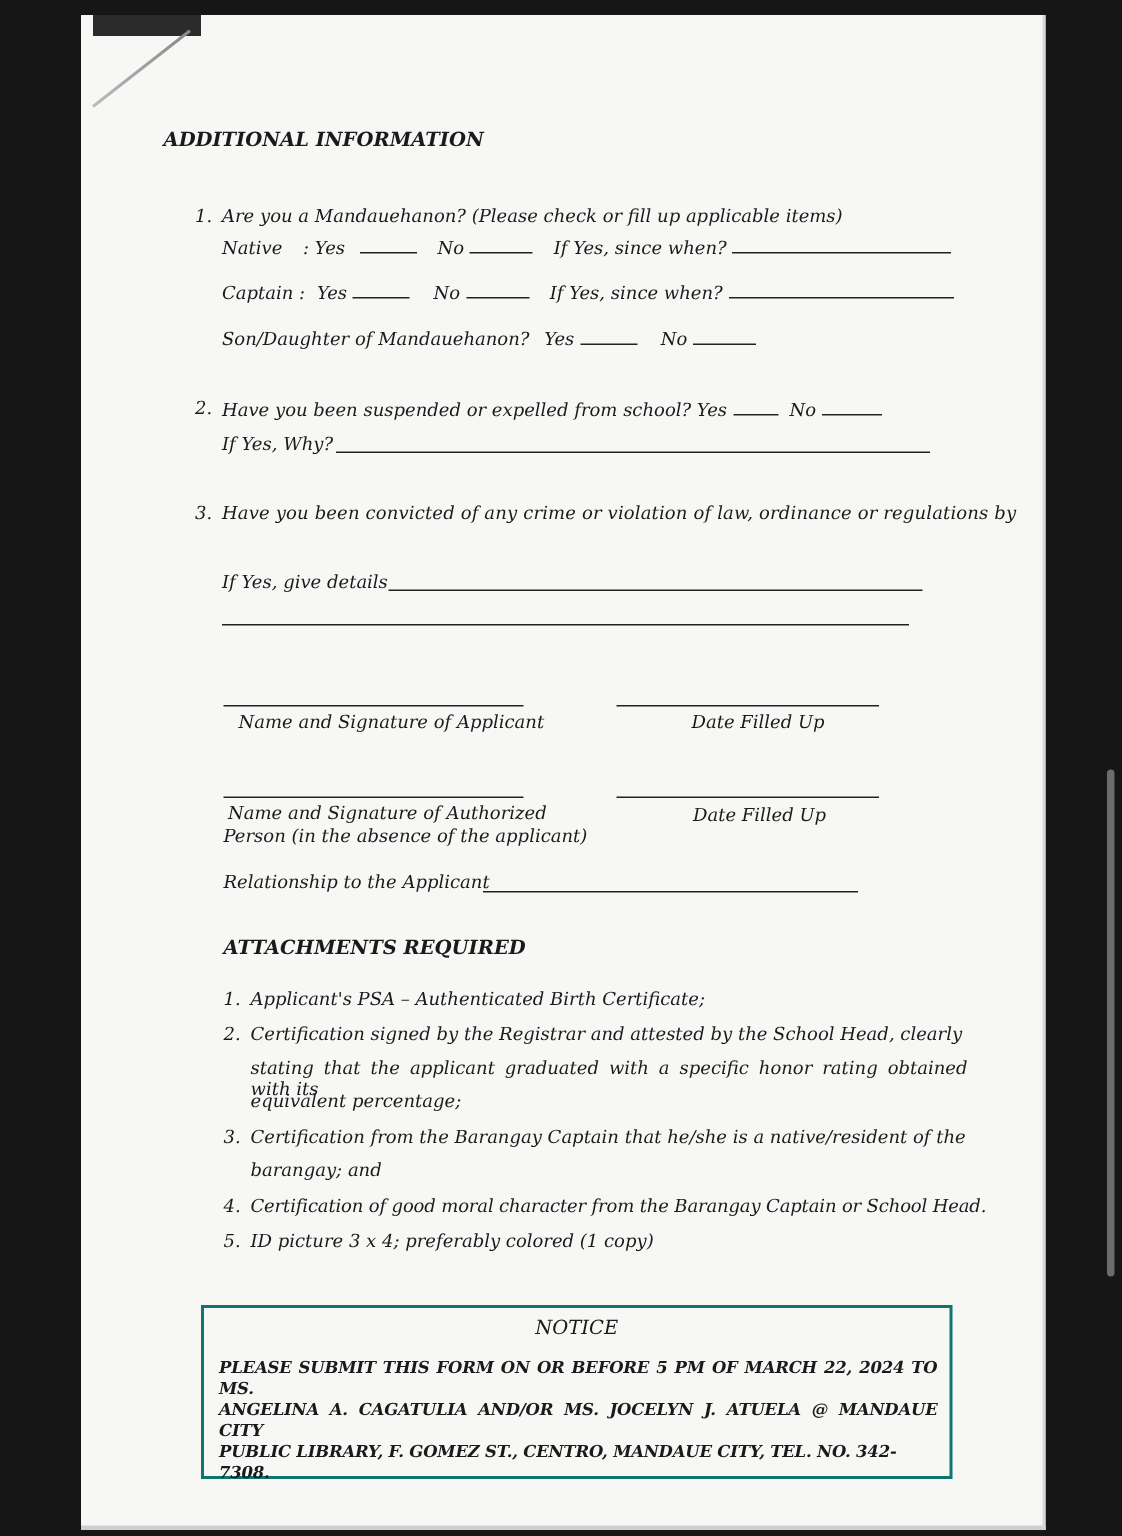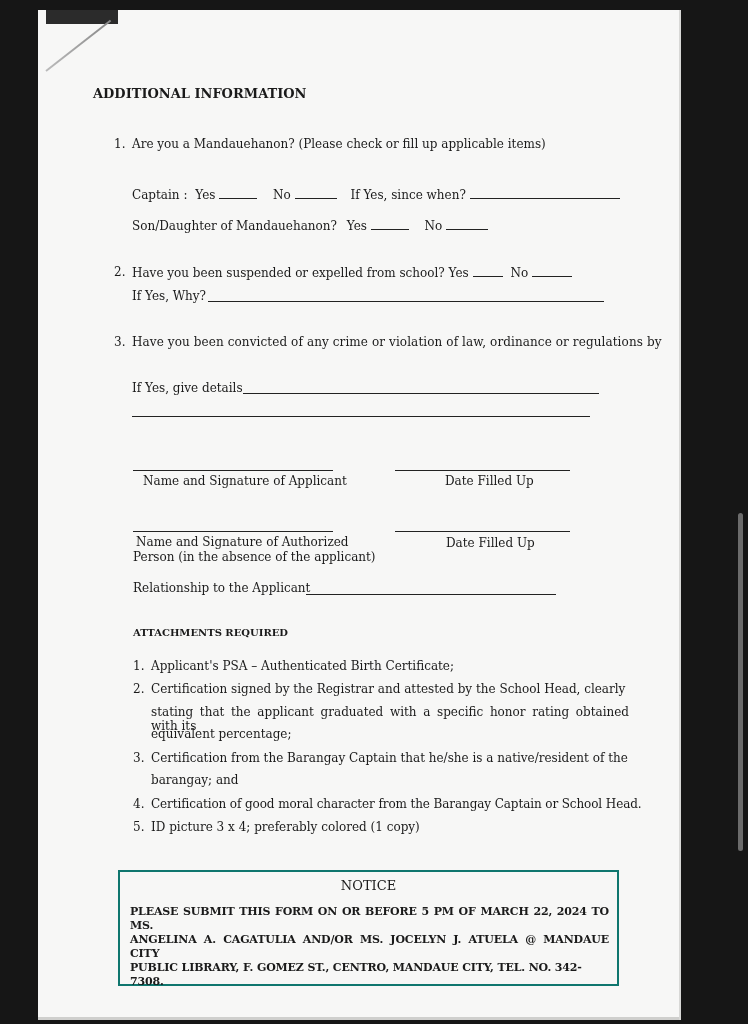--- a/index.html
+++ b/index.html
@@ -1,22 +1,22 @@
 <!DOCTYPE html>
 <html><head>
 <meta charset="utf-8">
 <style>
   html, body { margin: 0; padding: 0; }
   body {
     width: 748px; height: 1024px; background: #161616; position: relative; overflow: hidden;
     font-family: "DejaVu Serif", "Liberation Serif", serif; color: #1a1a1a;
   }
   .page {
-    position: absolute; left: 38px; top: 10px; width: 643px; height: 1010px;
-    background: #f7f7f6; box-shadow: inset -2px 0 0 #d8d8d6, inset 0 -3px 0 #cfcfcd;
+    position: absolute; left: 54px; top: 10px; width: 643px; height: 1010px;
+    background: #f7f7f6; box-shadow: inset -2px 0 0 #d8d8d6, inset 0 -3px 0 #cfcfcd; font-style: italic;
   }
   .corner-fold {
     position: absolute; left: 8px; top: 0; width: 72px; height: 14px; background: #2b2b2b;
   }
   .corner-line {
     position: absolute; left: 8px; top: 60px; width: 82px; height: 2px;
     background: linear-gradient(90deg, #bbb, #888); transform: rotate(-38deg); transform-origin: left center;
   }
   .abs { position: absolute; white-space: nowrap; font-size: 12px; line-height: 14px; }
   .bold { font-weight: bold; }
@@ -33,20 +33,30 @@
 
 <div class="page">
   <div class="corner-fold"></div>
   <div class="corner-line"></div>
 
   <div class="abs bold" style="left:55px; top:77px; font-size:13px;">ADDITIONAL INFORMATION</div>
 
   <div class="abs" style="left:76px; top:127px;">1.</div>
   <div class="abs" style="left:94px; top:127px;">Are you a Mandauehanon? (Please check or fill up applicable items)</div>
 
+  <div class="abs" style="left:94px; top:147px;">
+    <span>Native</span>
+    <span style="margin-left:10px;">:</span>
+    <span>Yes</span>
+    <span class="blank" style="width:38px; margin-left:6px;"></span>
+    <span style="margin-left:10px;">No</span>
+    <span class="blank" style="width:42px;"></span>
+    <span style="margin-left:10px;">If Yes, since when?</span>
+    <span class="blank" style="width:146px;"></span>
+  </div>
 
   <div class="abs" style="left:94px; top:177px;">
     <span>Captain :</span>
     <span style="margin-left:4px;">Yes</span>
     <span class="blank" style="width:38px;"></span>
     <span style="margin-left:12px;">No</span>
     <span class="blank" style="width:42px;"></span>
     <span style="margin-left:10px;">If Yes, since when?</span>
     <span class="blank" style="width:150px;"></span>
   </div>
@@ -83,21 +93,21 @@
 
   <div class="line" style="left:95px; top:521px; width:200px;"></div>
   <div class="line" style="left:357px; top:521px; width:175px;"></div>
   <div class="abs" style="left:98px; top:525px;text-align:right;">Name and Signature of Authorized</div>
   <div class="abs" style="left:95px; top:540px;">Person (in the absence of the applicant)</div>
   <div class="abs" style="left:408px; top:526px;">Date Filled Up</div>
 
   <div class="abs" style="left:95px; top:571px;">Relationship to the Applicant</div>
   <div class="line" style="left:268px; top:584px; width:250px;"></div>
 
-  <div class="abs bold" style="left:95px; top:616px; font-size:10px;">ATTACHMENTS REQUIRED</div>
+  <div class="abs bold" style="left:95px; top:616px; font-size:13px;">ATTACHMENTS REQUIRED</div>
 
   <div class="abs" style="left:95px; top:649px;">1.</div>
   <div class="abs" style="left:113px; top:649px;">Applicant's PSA – Authenticated Birth Certificate;</div>
 
   <div class="abs" style="left:95px; top:672px;">2.</div>
   <div class="abs justify" style="left:113px; top:695px; width:478px;">stating that the applicant graduated with a specific honor rating obtained with its</div>
   <div class="abs justify" style="left:113px; top:672px; width:478px;">Certification signed by the Registrar and attested by the School Head, clearly</div>
   <div class="abs" style="left:113px; top:717px;">equivalent percentage;</div>
 
   <div class="abs" style="left:95px; top:741px;">3.</div>

